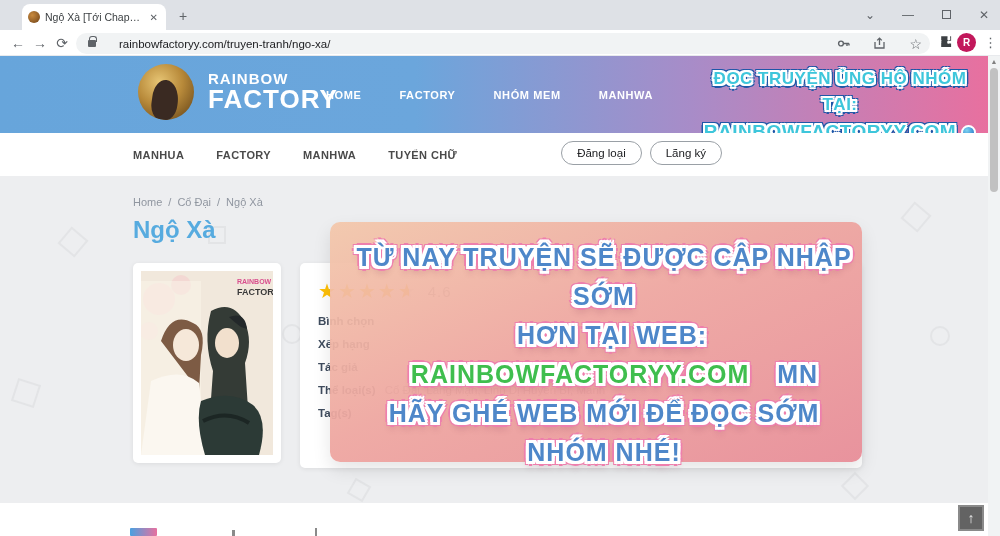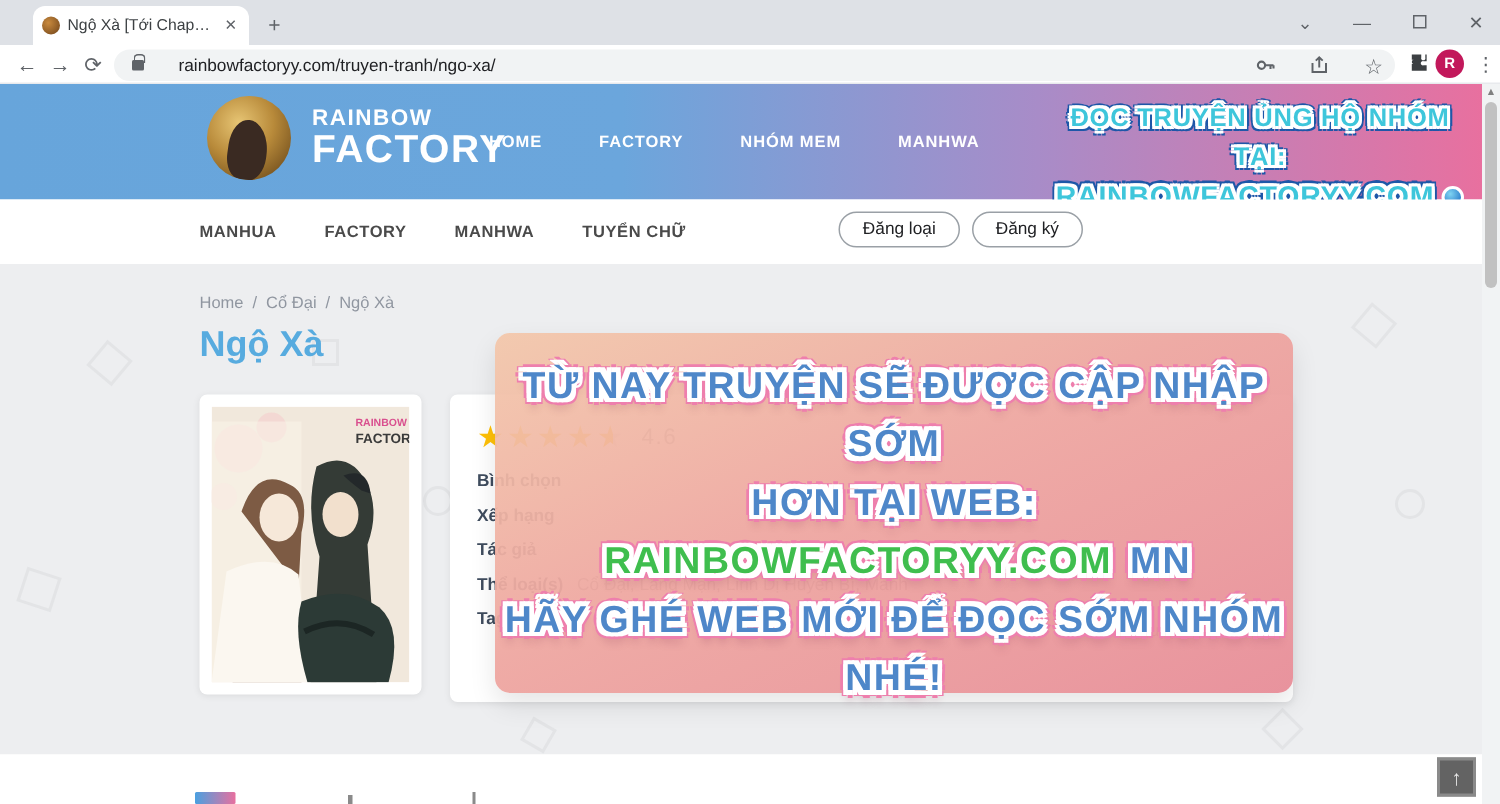--- a/index.html
+++ b/index.html
@@ -75,21 +75,21 @@
   #follow-note { position:absolute; left:460px; top:152px; font-size:11px; color:#8b9097; }
 
   
   #notice { left:330px; top:46px; width:532px; height:240px; border-radius:10px;
     background:linear-gradient(155deg, rgba(243,199,170,.93) 0%, rgba(238,166,160,.94) 45%, rgba(231,141,152,.95) 100%);
     box-shadow:0 8px 18px rgba(0,0,0,.10); text-align:center; padding-top:16px; }
   .outlined { font-weight:bold; letter-spacing:1px;
     text-shadow:-3px -3px 0 #fff,3px -3px 0 #fff,-3px 3px 0 #fff,3px 3px 0 #fff,-3px 0 0 #fff,3px 0 0 #fff,0 -3px 0 #fff,0 3px 0 #fff,
       -5px 0 0 #ee7fad,5px 0 0 #ee7fad,0 -5px 0 #ee7fad,0 5px 0 #ee7fad,-4px -4px 0 #ee7fad,4px -4px 0 #ee7fad,-4px 4px 0 #ee7fad,4px 4px 0 #ee7fad,0 7px 6px rgba(120,40,70,.25); }
   .n-head { font-size:28px; color:#f4836c; line-height:40px; }
-  .n-line { font-size:25px; color:#4e87c9; line-height:39px; }
+  .n-line { font-size:25px; color:#4e87c9; line-height:39px;padding-left:16px; }
   .n-green { color:#3fbe4e; }
 
   
   #footer { left:0; top:503px; width:1000px; height:33px; background:#fff; }
   #footer-badge { left:130px; top:25px; width:27px; height:8px; background:linear-gradient(90deg,#4aa0e0,#e8709f); border-radius:1px; }
   .cut-frag { background:#8a8a8a; }
   #scrolltop { left:958px; top:2px; width:26px; height:26px; background:#636363; border:2px solid #8a8a8a; color:#e8e8e8; font-size:14px; text-align:center; line-height:22px; }
 
   
   #scrollbar { left:988px; top:56px; width:12px; height:480px; background:#f1f3f4; }
@@ -169,21 +169,21 @@
 
   <div class="abs" id="subnav">
     <div class="abs" id="subnav-items">
       <span class="subnav-item">MANHUA</span>
       <span class="subnav-item">FACTORY</span>
       <span class="subnav-item">MANHWA</span>
       <span class="subnav-item">TUYỂN CHỮ</span>
     </div>
     <div class="abs auth-btns">
       <span class="pill-btn">Đăng loại</span>
-      <span class="pill-btn">Đăng ký</span>
+      <span class="pill-btn">Lãng ký</span>
     </div>
   </div>
 
   <div class="abs" id="content">
 
     <div class="deco" style="left:62px; top:55px; width:22px; height:22px; transform:rotate(40deg);"></div>
     <div class="deco" style="left:208px; top:50px; width:18px; height:18px;"></div>
     <div class="deco" style="left:282px; top:148px; width:20px; height:20px; border-radius:50%;"></div>
     <div class="deco" style="left:14px; top:205px; width:24px; height:24px; transform:rotate(18deg);"></div>
     <div class="deco" style="left:905px; top:30px; width:22px; height:22px; transform:rotate(40deg);"></div>

